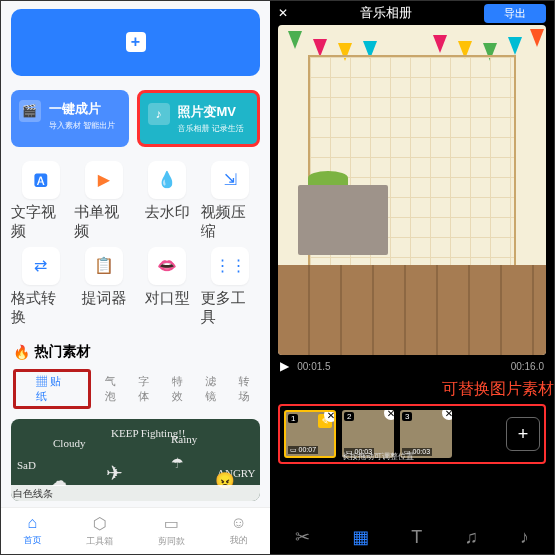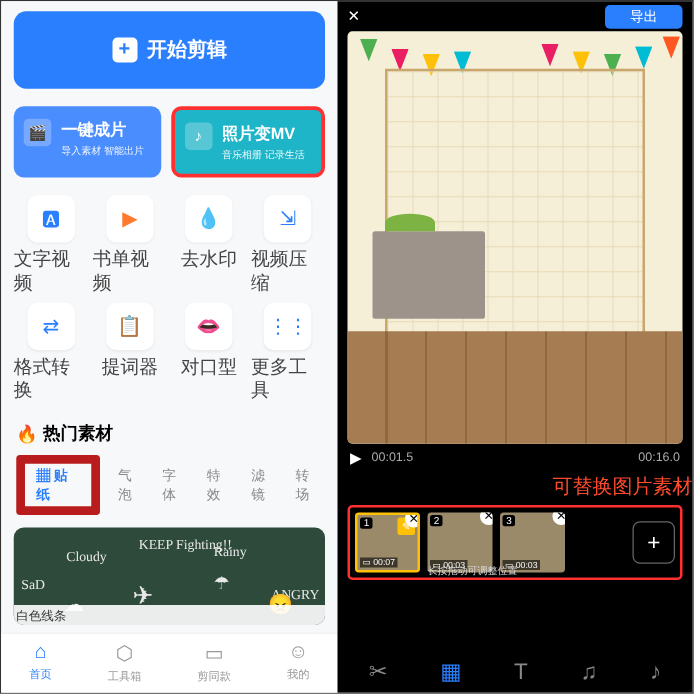--- a/index.html
+++ b/index.html
@@ -22,21 +22,21 @@
 
 .tool-grid { display: grid; grid-template-columns: repeat(4, 1fr); gap: 6px 4px; margin: 8px 10px; }
 .tool { display: flex; flex-direction: column; align-items: center; gap: 4px; }
 .tool-icon { width: 38px; height: 38px; background: #fff; border-radius: 8px; display: flex; align-items: center; justify-content: center; font-size: 16px; box-shadow: 0 1px 2px rgba(0,0,0,.05); }
 .tool-label { font-size: 15px; color: #444; }
 
 .hot-header { display: flex; align-items: center; gap: 4px; margin: 8px 12px 4px; font-size: 14px; font-weight: 600; }
 .fire { color: #ff5722; }
 
 .tabs { display: flex; gap: 14px; margin: 4px 12px; font-size: 11px; color: #888; align-items: center; }
-.tab-active { color: #2a7fff; font-weight: 700; border: 7px solid #b91c1c; border-radius: 3px; padding: 2px 9px; }
+.tab-active { color: #2a7fff; font-weight: 400; border: 3px solid #b91c1c; border-radius: 3px; padding: 2px 20px; }
 
 .blackboard { margin: 6px 10px; background: #2d4a3a; border-radius: 8px; height: 88px; color: #fff; padding: 6px; font-family: cursive; font-size: 10px; position: relative; overflow: hidden; }
 .bb-caption { position: absolute; bottom: -2px; left: 0; right: 0; background: rgba(255,255,255,.9); color: #333; font-size: 10px; padding: 2px 2px; font-family: sans-serif; }
 .doodle { position: absolute; font-size: 11px; color: #e8e8e8; }
 
 .bottom-nav { margin-top: auto; display: flex; justify-content: space-around; padding: 6px 0; border-top: 1px solid #eee; background: #fff; }
 .nav-item { display: flex; flex-direction: column; align-items: center; gap: 2px; font-size: 9px; color: #999; }
 .nav-item.active { color: #2a7fff; }
 .nav-icon { font-size: 16px; }
 
@@ -74,21 +74,20 @@
 .r-btn.active { color: #2a7fff; }
 </style>
 </head>
 <body>
 
 <div class="container">
 
   <div class="left">
     <div class="start-edit">
       <span class="plus-badge">+</span>
-      <span>开始剪辑</span>
     </div>
 
     <div class="cards-row">
       <div class="card card-blue">
         <div class="card-icon">🎬</div>
         <div>
           <div class="card-title">一键成片</div>
           <div class="card-sub">导入素材 智能出片</div>
         </div>
       </div>
@@ -179,20 +178,21 @@
         <div class="nav-item">
           <span class="nav-icon">☺</span>
           <span>我的</span>
         </div>
       </div>
   </div>
 
   <div class="right">
     <div class="r-header">
       <span style="color:#fff">✕</span>
+      <span class="r-title">音乐相册</span>
       <span class="export-btn">导出</span>
     </div>
 
     <div class="preview">
       <div class="bunting">
         <div class="flag" style="left:10px;top:6px;background:#4caf50"></div>
         <div class="flag" style="left:35px;top:14px;background:#e91e63"></div>
         <div class="flag" style="left:60px;top:18px;background:#ffc107"></div>
         <div class="flag" style="left:85px;top:16px;background:#00bcd4"></div>
         <div class="flag" style="left:155px;top:10px;background:#e91e63"></div>

